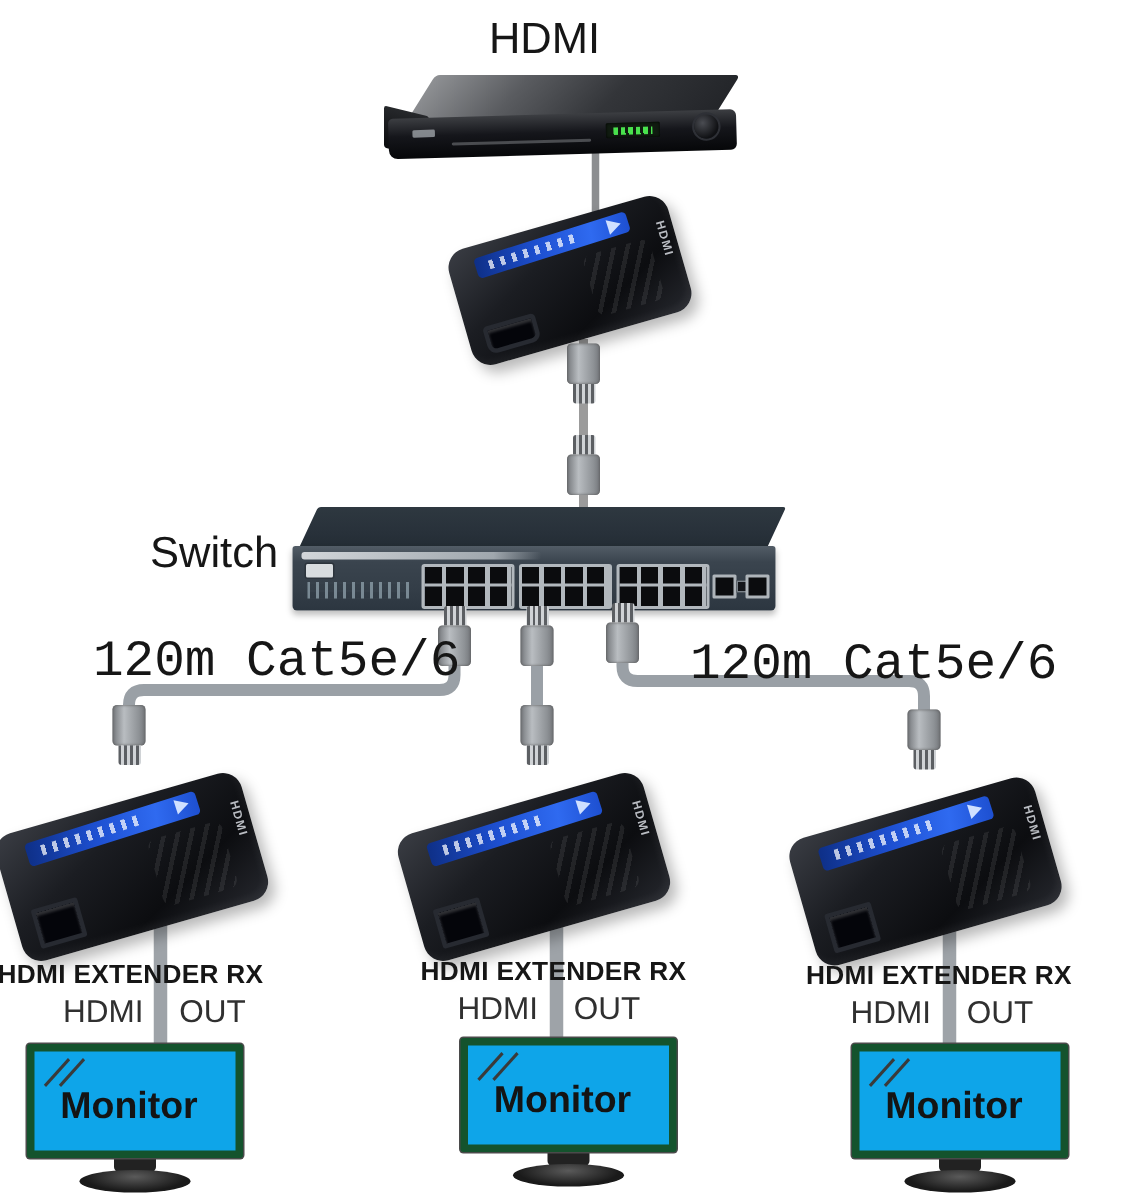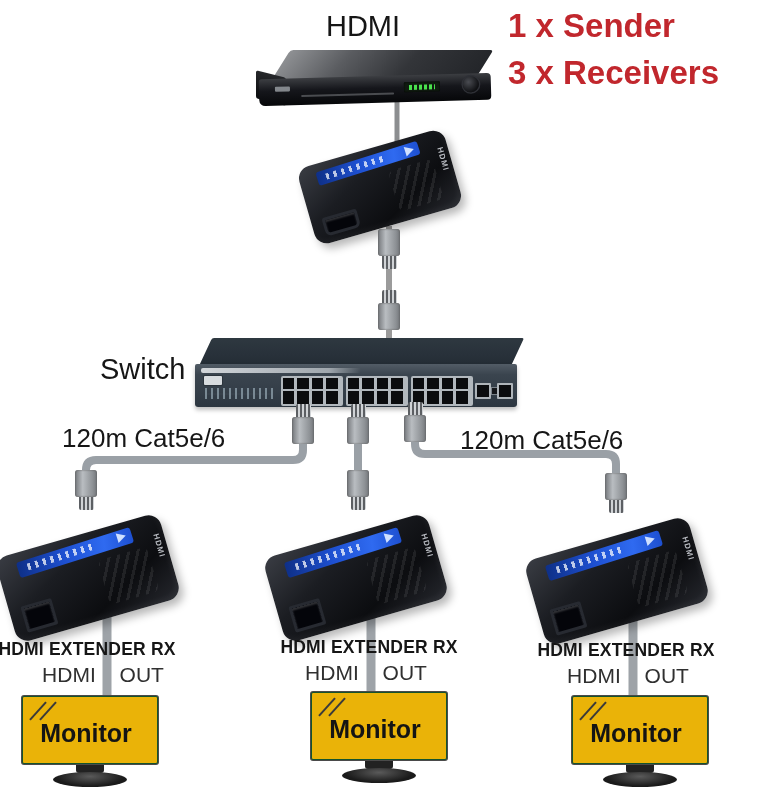--- a/index.html
+++ b/index.html
@@ -9,21 +9,21 @@
   }
   .cables{position:absolute;left:0;top:0;}
 
   
   .lbl{position:absolute;white-space:nowrap;}
   .lbl-hdmi-top{left:298px;top:10px;width:130px;text-align:center;font-size:29px;}
   .lbl-hdmi-in{left:240px;top:119px;font-size:29px;}
   .lbl-ext-tx{left:440px;top:193px;font-size:18px;font-weight:700;letter-spacing:.3px;}
   .lbl-cat{left:283px;top:266px;font-size:27px;}
   .lbl-switch{left:100px;top:353px;font-size:29px;}
-  .lbl-run{font-size:26px;}
+  .lbl-run{font-size:34px;font-family:Liberation Mono, monospace;}
   .run-left{left:62px;top:423px;}
   .run-right{left:460px;top:425px;}
   .callout{position:absolute;left:508px;top:2px;font-size:33px;font-weight:700;line-height:47px;color:#c1272d;}
   .lbl-rx{position:absolute;width:180px;text-align:center;font-size:17.5px;font-weight:700;letter-spacing:.2px;}
   .rx1{left:-3px;top:639px;} .rx2{left:279px;top:637px;} .rx3{left:536px;top:640px;}
   .lbl-out{position:absolute;width:180px;text-align:center;font-size:21px;color:#303030;word-spacing:18px;}
   .out1{left:13px;top:663px;} .out2{left:276px;top:661px;} .out3{left:538px;top:664px;}
 
   
   .dvd{position:absolute;left:255px;top:48px;width:240px;height:62px;}
@@ -91,21 +91,21 @@
     background:repeating-linear-gradient(90deg,#0b0c0e 0 11.5px,#b2b8bd 11.5px 14.5px);}
   .pg::after{content:"";position:absolute;left:0;top:11px;width:100%;height:2px;background:#b2b8bd;}
   .pg1{left:86px;} .pg2{left:151px;} .pg3{left:216px;}
   .uport{position:absolute;width:12px;height:12px;top:19px;background:#0b0c0e;border:2px solid #aeb4b9;border-radius:1px;}
   .u1{left:280px;} .u2{left:302px;}
   .usfp{position:absolute;top:23px;width:9px;height:6px;background:#14161a;border:1px solid #7b838a;}
   .s1{left:296px;}
 
   
   .monitor{position:absolute;width:148px;}
-  .screen{position:relative;width:134px;height:66px;background:#eab308;border:1px solid #14532d;
+  .screen{position:relative;width:134px;height:66px;background:#0ea5e9;border:5px solid #14532d;
     border-radius:2px;box-shadow:0 0 0 1px #4a4a4a;margin:0 auto;}
   .glare{position:absolute;width:2px;height:24px;background:#3a3a3a;transform:rotate(42deg);}
   .g1{left:14px;top:2px;} .g2{left:24px;top:2px;}
   .mon-label{position:absolute;left:0;right:8px;top:22px;text-align:center;font-size:25px;font-weight:700;color:#141414;}
   .neck{width:28px;height:9px;background:#222;margin:0 auto;border-radius:0 0 3px 3px;}
   .base{width:74px;height:15px;border-radius:50%;margin:-1px auto 0;
     background:radial-gradient(ellipse at 50% 30%,#5a5a5a 0%,#1a1a1a 65%);}
 </style>
 </head>
 <body>
@@ -117,24 +117,20 @@
     <path d="M389,226 L389,346" stroke="#9b9b9b" stroke-width="6" fill="none"></path>
     <path d="M303,430 L303,450 Q303,460 293,460 L96,460 Q86,460 86,470 L86,500" stroke="#9aa0a6" stroke-width="8" fill="none"></path>
     <path d="M358,430 L358,498" stroke="#9aa0a6" stroke-width="8" fill="none"></path>
     <path d="M415,428 L415,444 Q415,454 425,454 L606,454 Q616,454 616,464 L616,502" stroke="#9aa0a6" stroke-width="8" fill="none"></path>
     <path d="M107,580 L107,702" stroke="#9ea3a8" stroke-width="9" fill="none"></path>
     <path d="M371,578 L371,698" stroke="#9ea3a8" stroke-width="9" fill="none"></path>
     <path d="M633,582 L633,702" stroke="#9ea3a8" stroke-width="9" fill="none"></path>
   </svg>
 
   <div class="lbl lbl-hdmi-top">HDMI</div>
-  <div class="callout">
-    <div>1 x Sender</div>
-    <div>3 x Receivers</div>
-  </div>
 
   <div class="dvd">
     <div class="dvd-top"></div>
     <div class="dvd-end"></div>
     <div class="dvd-front">
       <div class="dvd-logo"></div>
       <div class="dvd-tray"></div>
       <div class="dvd-display">
         <div class="dvd-seg"></div>
       </div>

